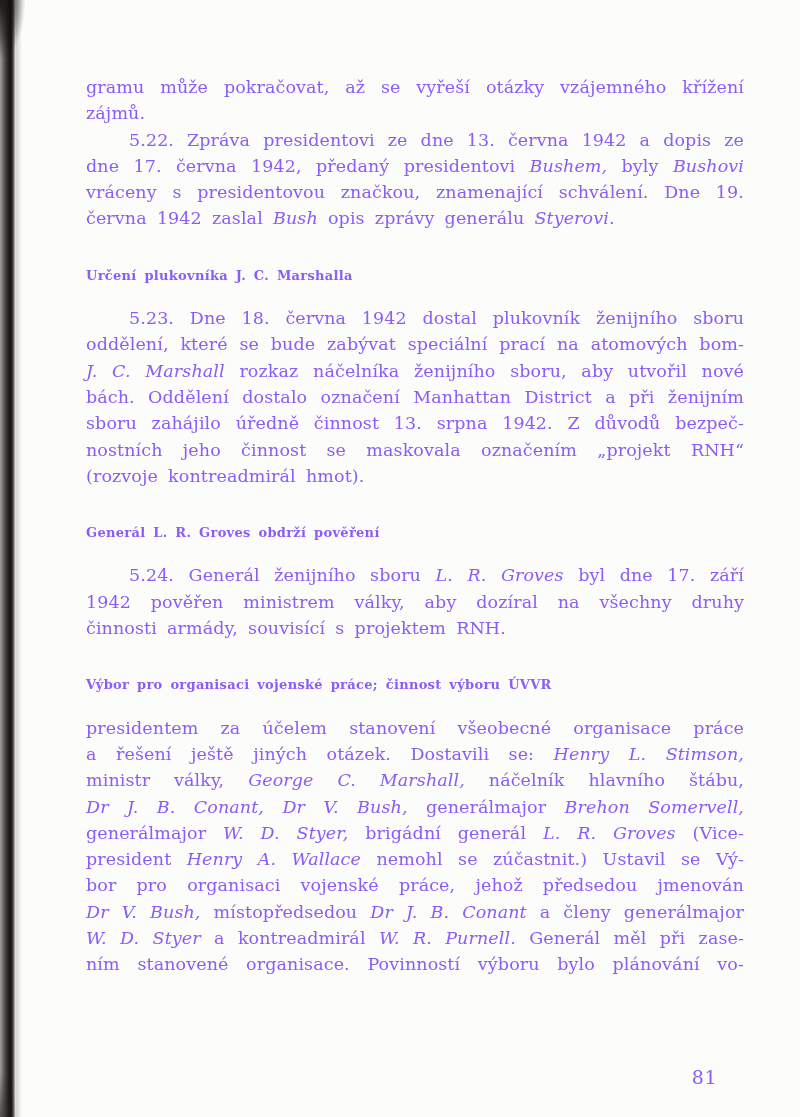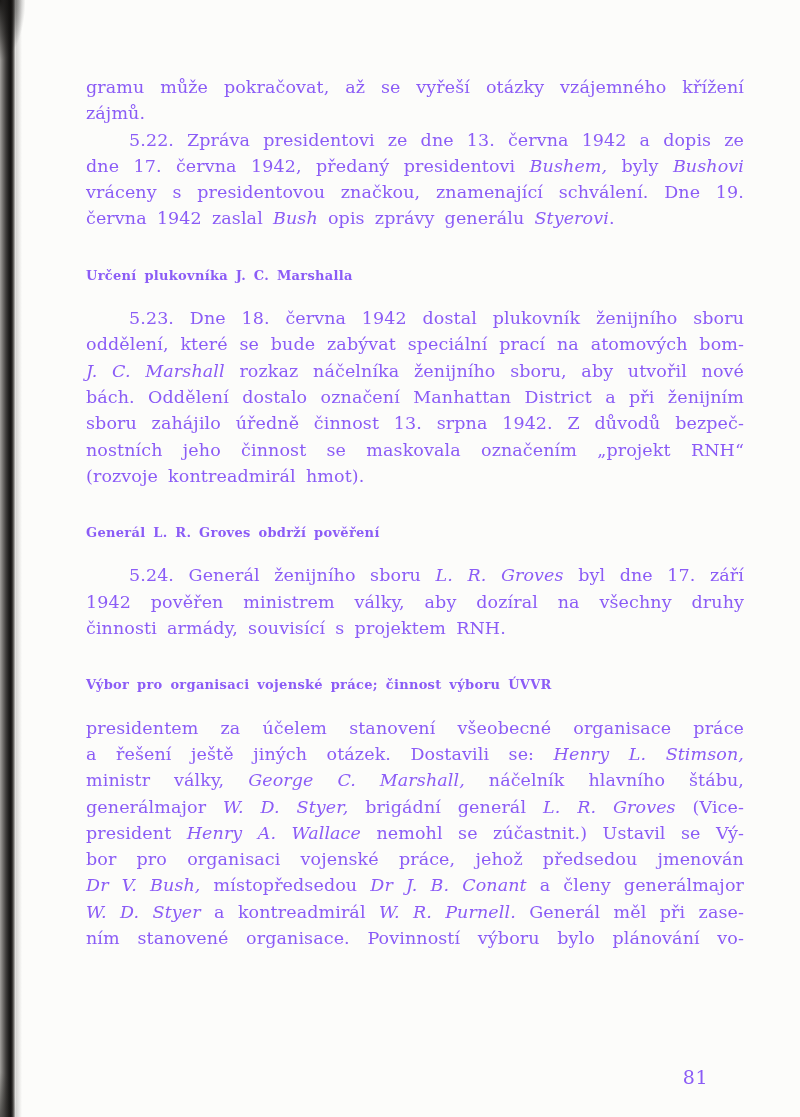--- a/index.html
+++ b/index.html
@@ -56,21 +56,21 @@
   .heading{
     font-weight:bold;
     font-size:13px;
     line-height:26.3px;
     letter-spacing:.3px;
     word-spacing:3px;
     margin:31px 0 16px 0;
   }
   .page-number{
     position:absolute;
-    top:1066px;right:92px;
+    top:1066px;right:83px;
     font-size:19px;
     letter-spacing:.5px;
   }
 </style>
 </head>
 <body>
 
 <div class="page">
   <div class="scan-strip"></div>
   <div class="scan-top"></div>
@@ -100,20 +100,21 @@
       <div class="para">
         <div class="line indent"><span>5.24. Generál ženijního sboru </span><em>L. R. Groves</em><span> byl dne 17. září</span></div>
         <div class="line"><span>1942 pověřen ministrem války, aby dozíral na všechny druhy</span></div>
         <div class="line lastline"><span>činnosti armády, souvisící s projektem RNH.</span></div>
       </div>
       <div class="heading">Výbor pro organisaci vojenské práce; činnost výboru ÚVVR</div>
       <div class="para">
         <div class="line"><span>presidentem za účelem stanovení všeobecné organisace práce</span></div>
         <div class="line"><span>a řešení ještě jiných otázek. Dostavili se: </span><em>Henry L. Stimson,</em></div>
         <div class="line"><span>ministr války, </span><em>George C. Marshall,</em><span> náčelník hlavního štábu,</span></div>
+        <div class="line"><em>Dr J. B. Conant, Dr V. Bush,</em><span> generálmajor </span><em>Brehon Somervell,</em></div>
         <div class="line"><span>generálmajor </span><em>W. D. Styer,</em><span> brigádní generál </span><em>L. R. Groves</em><span> (Vice-</span></div>
         <div class="line"><span>president </span><em>Henry A. Wallace</em><span> nemohl se zúčastnit.) Ustavil se Vý-</span></div>
         <div class="line"><span>bor pro organisaci vojenské práce, jehož předsedou jmenován</span></div>
         <div class="line"><em>Dr V. Bush,</em><span> místopředsedou </span><em>Dr J. B. Conant</em><span> a členy generálmajor</span></div>
         <div class="line"><em>W. D. Styer</em><span> a kontreadmirál </span><em>W. R. Purnell.</em><span> Generál měl při zase-</span></div>
         <div class="line"><span>ním stanovené organisace. Povinností výboru bylo plánování vo-</span></div>
       </div>
     </div>
   <div class="page-number">81</div>
 </div>

